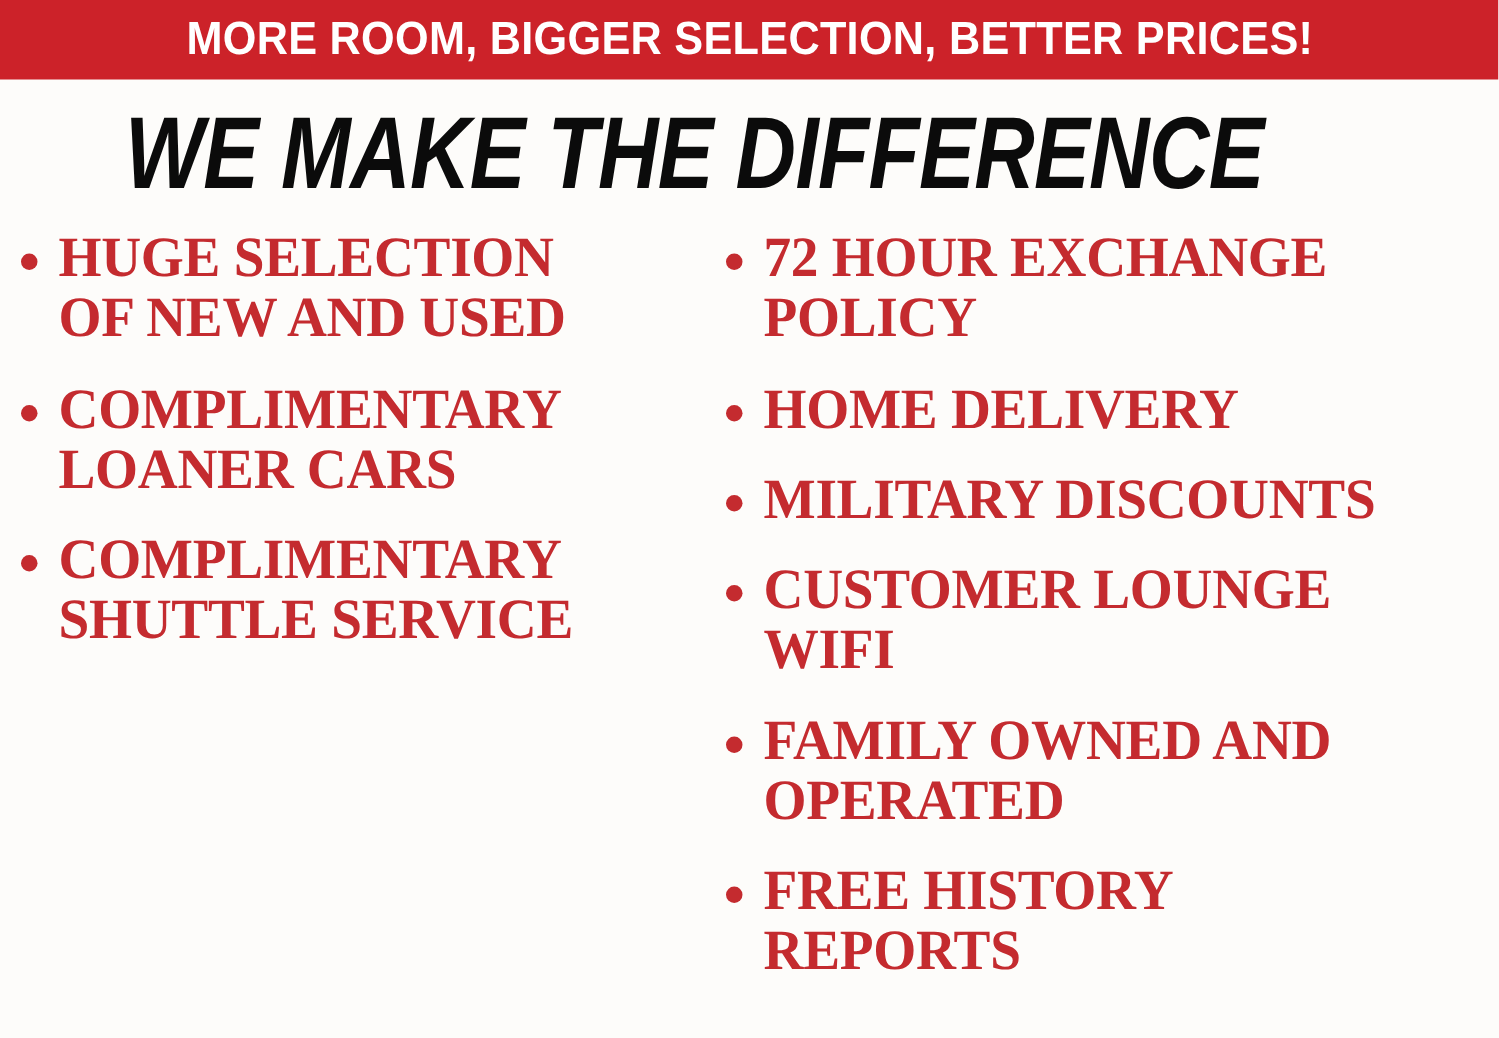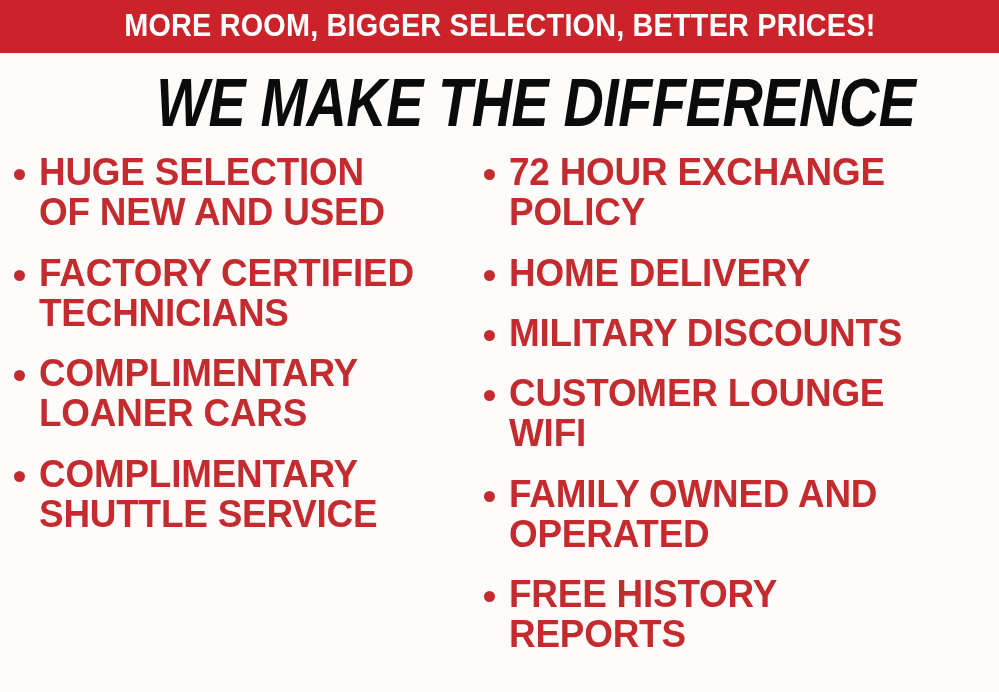--- a/index.html
+++ b/index.html
@@ -53,21 +53,21 @@
 
   
   .headline {
     position: absolute;
     left: 0;
     top: 64px;
     width: 999px;
     height: 76px;
     display: flex;
     align-items: center;
-    justify-content: flex-end;
+    justify-content: flex-start;
     overflow: hidden;
   }
   .headline-text {
     color: #0b0b0b;
     font-family: "Liberation Sans Narrow", "Liberation Sans", "DejaVu Sans Condensed", sans-serif;
     font-size: 68px;
     font-weight: bold;
     font-style: italic;
     line-height: 1;
     letter-spacing: -0.5px;
@@ -90,21 +90,21 @@
     position: absolute;
     top: 0;
   }
   .column-left  { left: 14px;  width: 485px; }
   .column-right { left: 484px; width: 485px; }
 
   .bullet-item {
     display: flex;
     align-items: flex-start;
     color: #c42b2f;
-    font-family: Liberation Sans, sans-serif;
+    font-family: Liberation Serif, serif;
     font-size: 38px;
     font-weight: bold;
     line-height: 1.06;
     letter-spacing: -0.2px;
     text-transform: uppercase;
   }
   .column-left  .bullet-item { margin-bottom: 20px; }
   .column-right .bullet-item { margin-bottom: 20px; }
 
   .bullet-dot {
@@ -144,25 +144,20 @@
   <div class="columns">
 
     <div class="column column-left">
       <div class="bullet-item">
         <span class="bullet-dot"></span>
         <span class="bullet-label">HUGE SELECTION
 OF NEW AND USED</span>
       </div>
       <div class="bullet-item">
         <span class="bullet-dot"></span>
-        <span class="bullet-label">FACTORY CERTIFIED
-TECHNICIANS</span>
-      </div>
-      <div class="bullet-item">
-        <span class="bullet-dot"></span>
         <span class="bullet-label">COMPLIMENTARY
 LOANER CARS</span>
       </div>
       <div class="bullet-item">
         <span class="bullet-dot"></span>
         <span class="bullet-label">COMPLIMENTARY
 SHUTTLE SERVICE</span>
       </div>
     </div>
 

